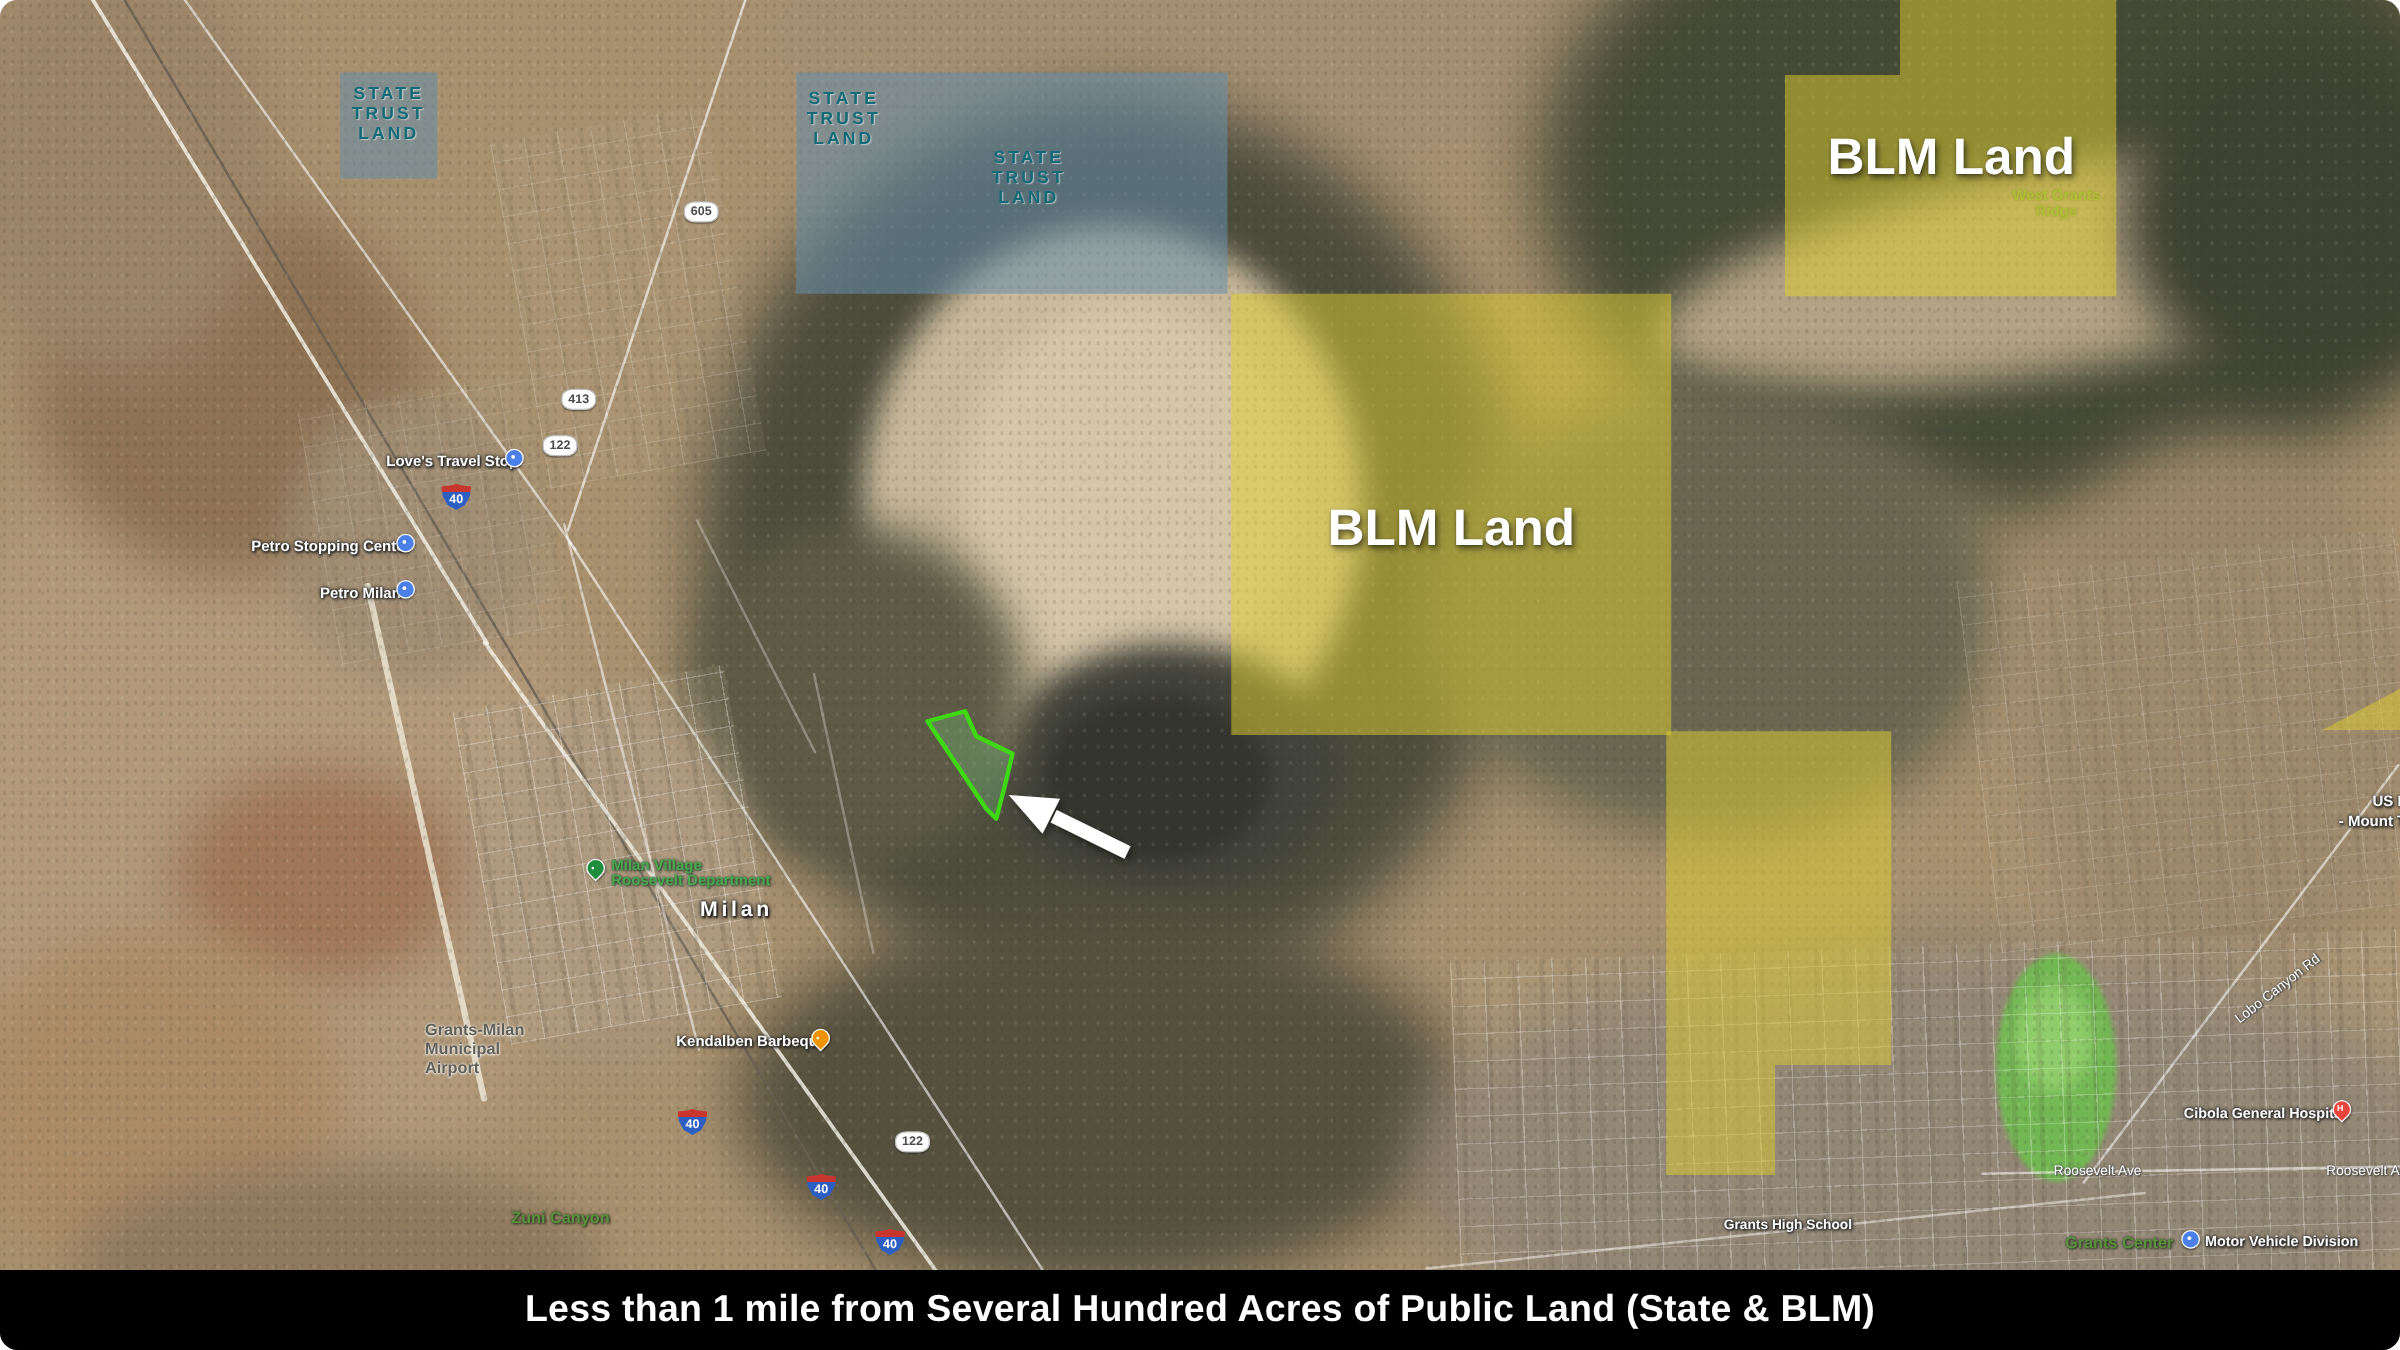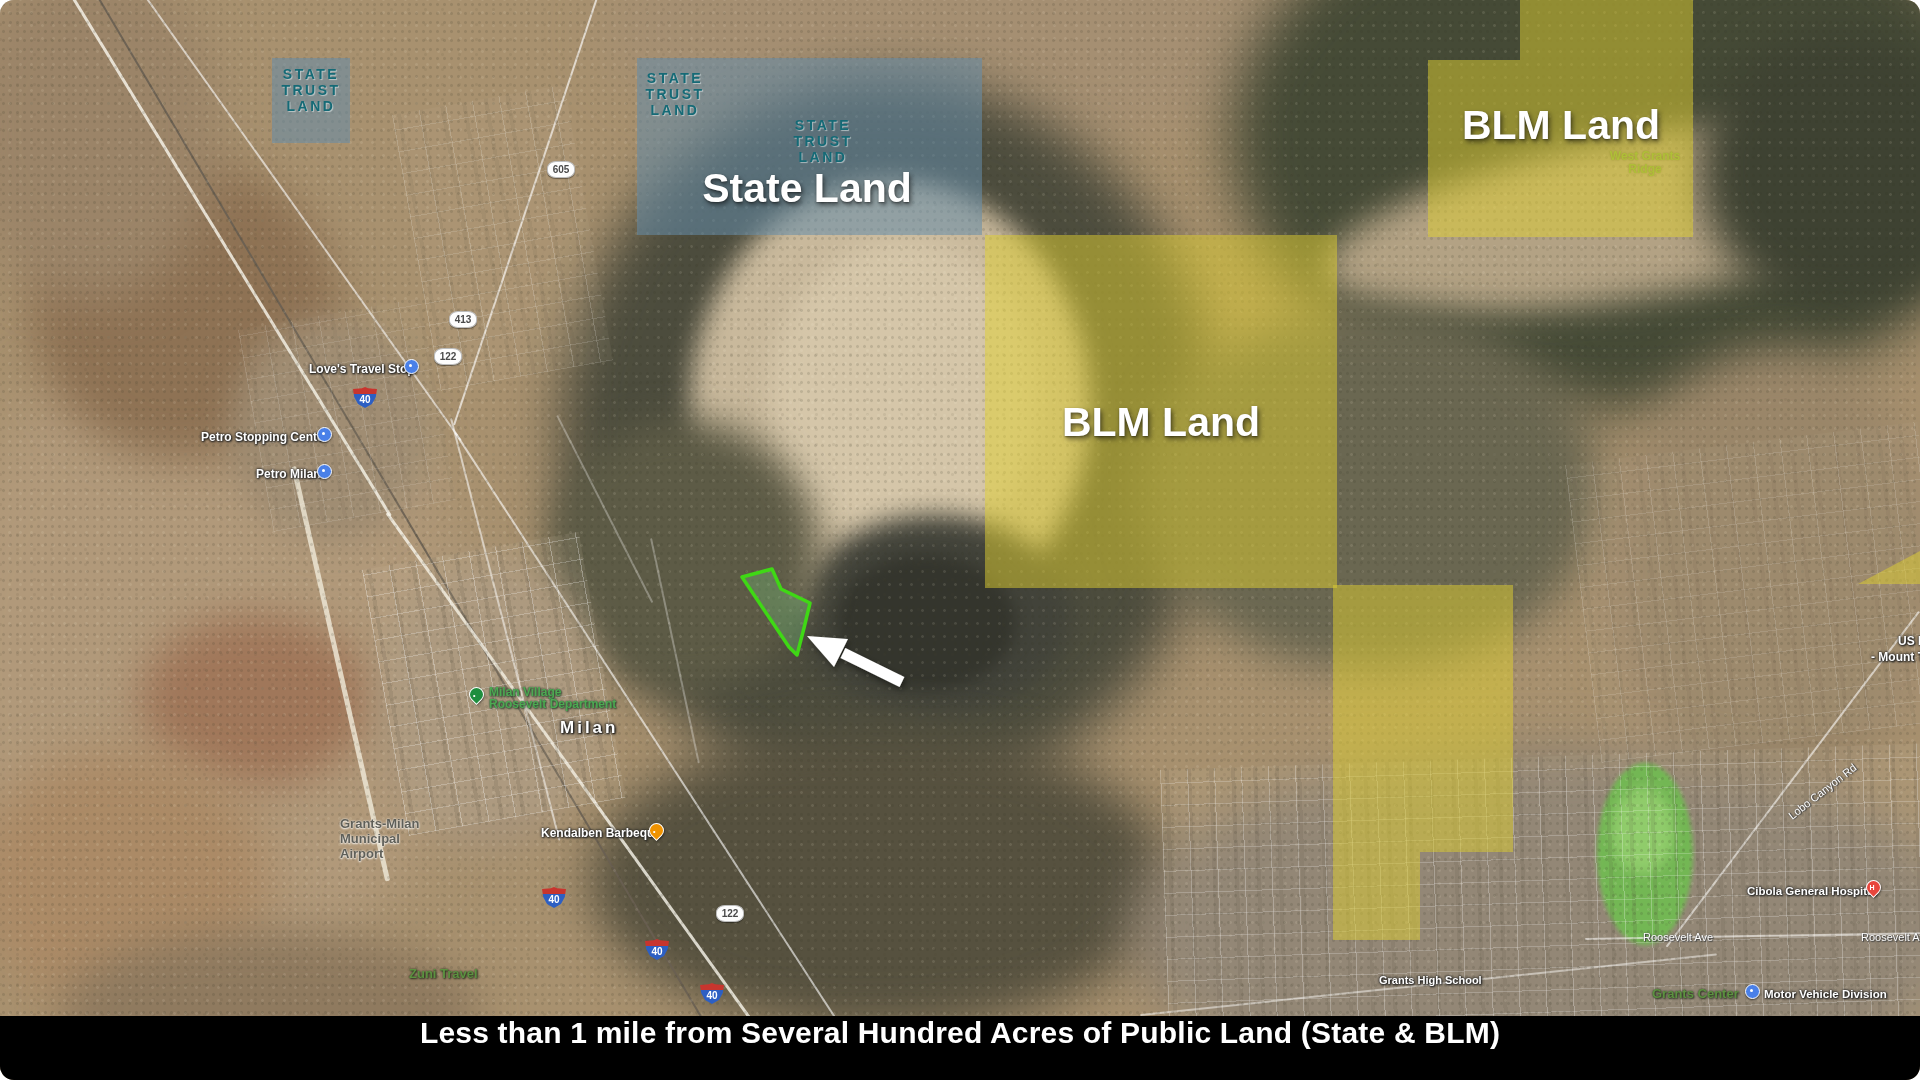--- a/index.html
+++ b/index.html
@@ -62,21 +62,21 @@
         text-align:center;line-height:15px;box-shadow:0 1px 1px rgba(0,0,0,0.4);}
   .sh40{position:absolute;width:24px;height:21px;color:#fff;font-size:10px;font-weight:bold;text-align:center;
         background:linear-gradient(180deg,#c8352e 0 31%,#2d5fc3 31% 100%);
         clip-path:polygon(50% 0%,63% 6%,100% 10%,95% 48%,79% 81%,50% 100%,21% 81%,5% 48%,0% 10%,37% 6%);
         box-shadow:0 1px 1px rgba(0,0,0,0.4);}
   .sh40 span{display:block;padding-top:7px;}
   
   .acreage{position:absolute;color:#fff;font-weight:bold;font-size:38px;white-space:nowrap;
         text-shadow:2px 3px 5px rgba(0,0,0,0.55);}
   .caption{position:absolute;left:0;top:1016px;width:1920px;height:64px;background:#000;
-        display:flex;align-items:flex-start;justify-content:center;}
+        display:flex;align-items:center;justify-content:center;}
   .caption span{color:#fff;font-weight:bold;font-size:30px;letter-spacing:0.2px;}
 </style>
 </head>
 <body>
 
 <div class="stage">
 
   <div id="terrain">
       <div class="blob" style="left: 600px; top: -90px; width: 720px; height: 240px; background: rgb(165, 143, 114); filter: blur(25px);"></div>
       <div class="blob" style="left: 1230px; top: -130px; width: 780px; height: 540px; background: rgb(69, 74, 54); filter: blur(28px);"></div>
@@ -148,21 +148,21 @@
       <div>Grants-Milan</div>
       <div>Municipal</div>
       <div>Airport</div>
     </div>
 
     <div class="ml" style="left:541px;top:826px">Kendalben Barbeque</div>
     <div class="drop drop-orange" style="left:649px;top:823px">
         <span>•</span>
       </div>
 
-    <div class="ml ml-canyon" style="left:409px;top:966px">Zuni Travel</div>
+    <div class="ml ml-canyon" style="left:409px;top:966px">Zuni Canyon</div>
 
     <div class="ml" style="left:1379px;top:974px;font-size:11px">Grants High School</div>
 
     <div class="ml" style="left:1747px;top:885px;font-size:11.5px">Cibola General Hospital</div>
     <div class="drop drop-red" style="left:1866px;top:880px">
         <span>H</span>
       </div>
 
     <div class="ml ml-street" style="left:1643px;top:931px">Roosevelt Ave</div>
     <div class="ml ml-street" style="left:1861px;top:931px">Roosevelt Ave</div>
@@ -219,21 +219,20 @@
     <div>STATE</div>
     <div>TRUST</div>
     <div>LAND</div>
   </div>
   <div class="trust" style="left:788px;top:117px;width:70px">
     <div>STATE</div>
     <div>TRUST</div>
     <div>LAND</div>
   </div>
 
-  <div class="bigtitle" style="left:632px;top:166px;width:350px">State Land</div>
   <div class="bigtitle" style="left:1041px;top:400px;width:240px">BLM Land</div>
   <div class="bigtitle" style="left:1441px;top:103px;width:240px">BLM Land</div>
 
   <svg class="layer" viewBox="0 0 1920 1080">
     <defs>
       <filter id="ds" x="-40%" y="-40%" width="180%" height="180%">
         <feDropShadow dx="2" dy="3" stdDeviation="3" flood-color="#000000" flood-opacity="0.45"></feDropShadow>
       </filter>
     </defs>
     <polygon points="742,577 772,569 781,589 810,603 804,628 797,655 789,647" fill="rgba(120,205,130,0.30)" stroke="#3FD815" stroke-width="3.5" stroke-linejoin="round"></polygon>

